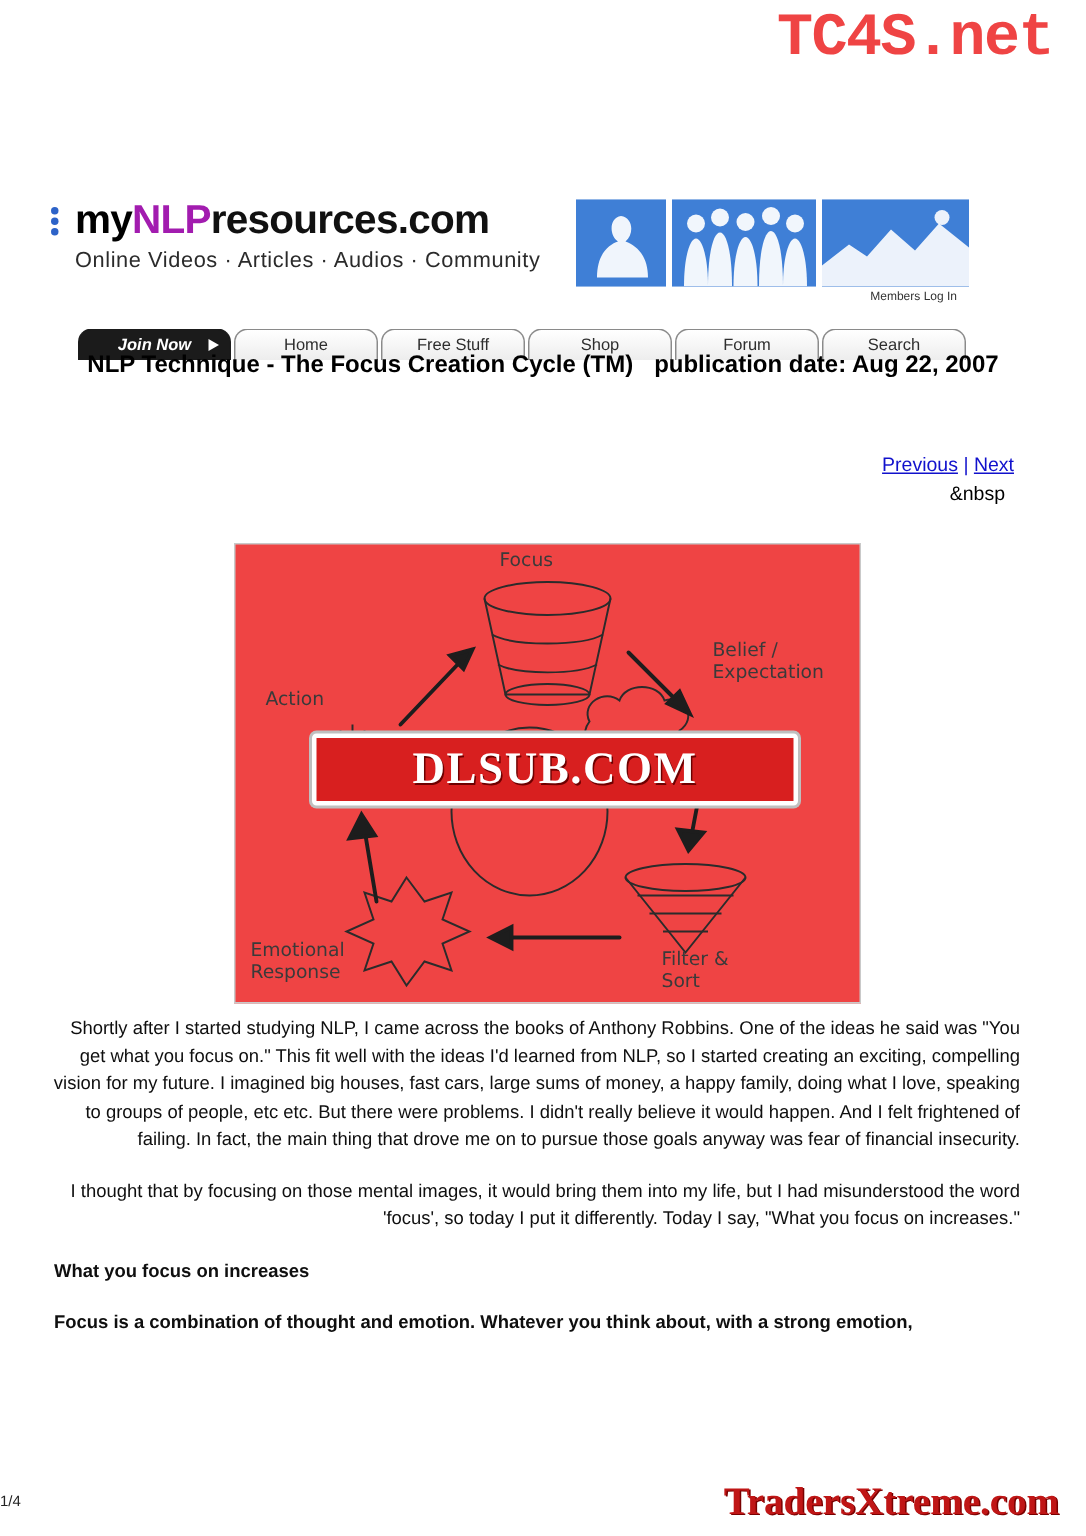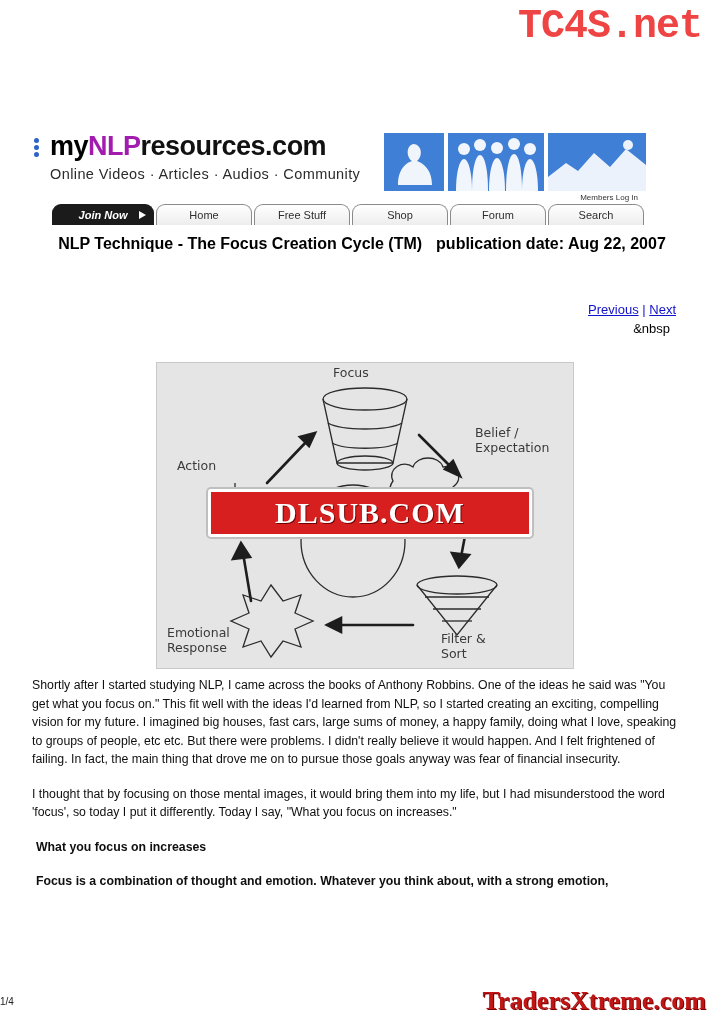--- a/index.html
+++ b/index.html
@@ -99,21 +99,21 @@
     right: 0;
     top: 62px;
     font-size: 8px;
     color: #333;
   }
 
   
   .navbar {
     position: absolute;
     left: 52px;
-    top: 204px;
+    top: 219px;
     display: flex;
     align-items: flex-end;
     gap: 2px;
   }
   .tab {
     border: 1px solid #8a8a8a;
     border-bottom: none;
     border-radius: 9px 9px 0 0;
     background: linear-gradient(#ffffff, #ededed);
     font-size: 11px;
@@ -180,21 +180,21 @@
   }
 
   
   .diagram {
     position: absolute;
     left: 156px;
     top: 362px;
     width: 416px;
     height: 305px;
     border: 1px solid #c9c9c9;
-    background: #e5e5e5;
+    background: #ef4444;
   }
   .diagram svg { position: absolute; left: 0; top: 0; }
   .dlabel {
     position: absolute;
     font-family: "DejaVu Sans", sans-serif;
     font-size: 12.5px;
     color: #3a3a3a;
     line-height: 15px;
   }
   .dlabel.focus { left: 176px; top: 2px; }
@@ -228,21 +228,21 @@
     position: absolute;
     left: 32px;
     top: 676px;
     width: 648px;
     font-size: 12.3px;
     line-height: 18.5px;
     color: #0f0f0f;
     text-align: left;
   }
   .body-text p { margin: 0 0 16px 0; }
-  .body-text p.tight { margin-bottom: 16px; }
+  .body-text p.tight { margin-bottom: 16px; text-align: right; }
   .body-text p.bold { font-weight: bold; margin-bottom: 16px; padding-left: 4px;}
 
   
   .page-num {
     position: absolute;
     left: 0;
     right: 0;
     top: 996px;
     text-align: left;
     font-size: 10px;

